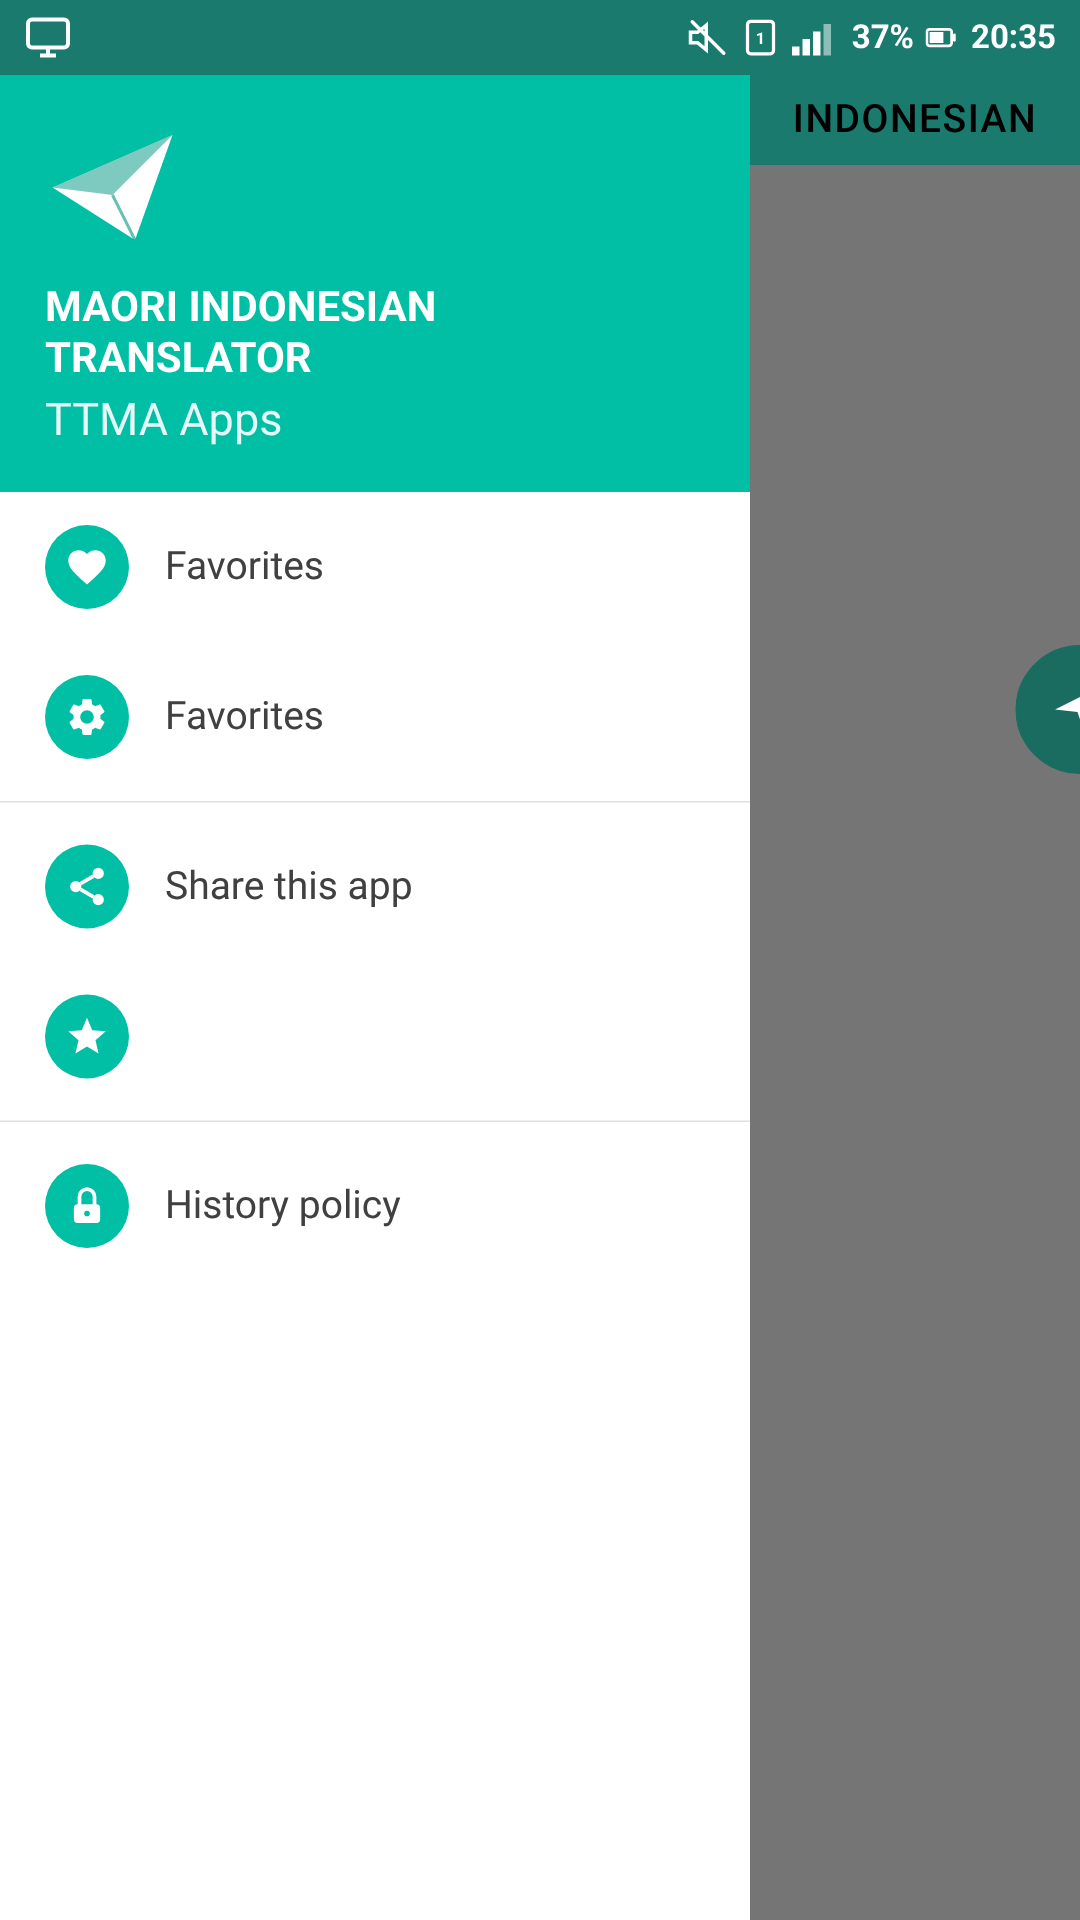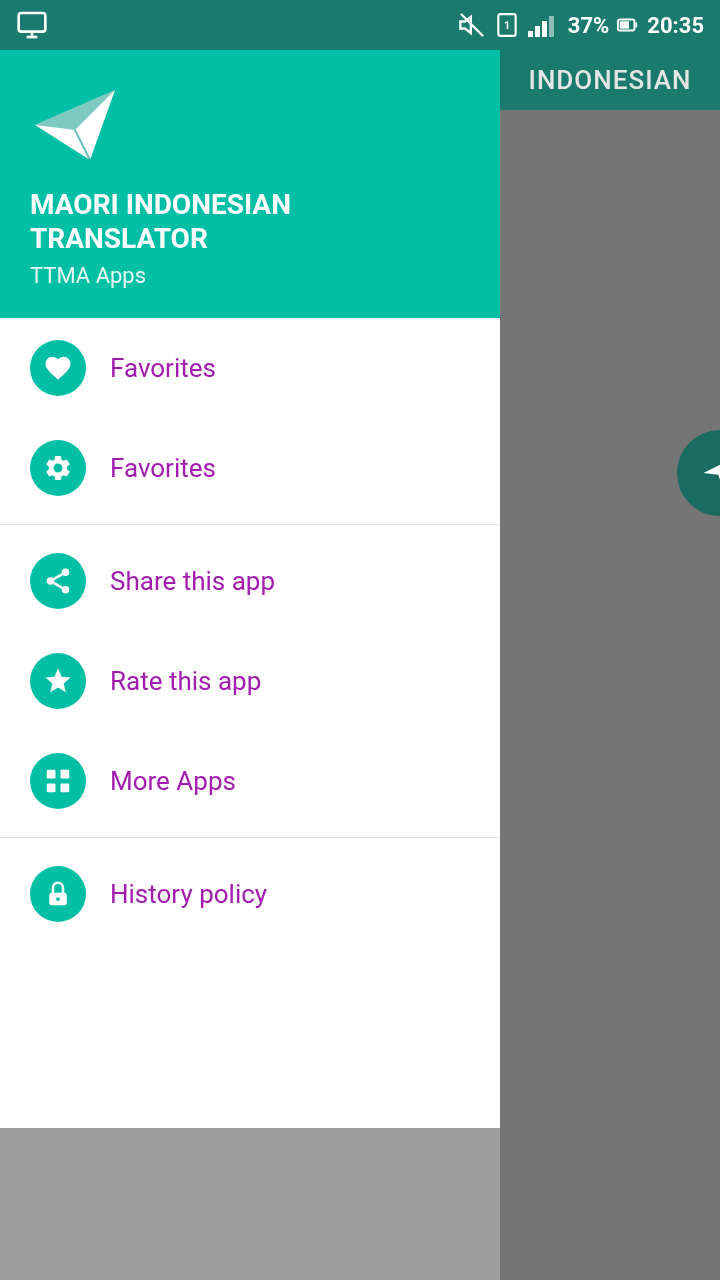--- a/index.html
+++ b/index.html
@@ -46,21 +46,21 @@
     .main-container {
       display: flex;
       width: 720px;
       height: 1230px;
       position: relative;
     }
 
     
     .sidebar {
       width: 500px;
-      height: 1078px;
+      height: 1230px;
       background: #ffffff;
       position: relative;
       z-index: 5;
       display: flex;
       flex-direction: column;
     }
 
     
     .sidebar-header {
       background: #00bfa5;
@@ -81,21 +81,21 @@
       color: white;
       font-size: 28px;
       font-weight: 700;
       line-height: 1.2;
       margin-bottom: 8px;
       text-transform: uppercase;
     }
 
     .app-subtitle {
       color: rgba(255,255,255,0.9);
-      font-size: 22px;
+      font-size: 30px;
     }
 
     
     .menu-section {
       flex: 1;
       display: flex;
       flex-direction: column;
     }
 
     .menu-item {
@@ -116,21 +116,21 @@
       justify-content: center;
       flex-shrink: 0;
     }
 
     .menu-icon-circle svg {
       fill: white;
     }
 
     .menu-label {
       font-size: 26px;
-      color: #a21caf;
+      color: #404040;
       font-weight: 400;
     }
 
     .divider {
       height: 1px;
       background: #e0e0e0;
       margin: 6px 0;
     }
 
     
@@ -166,21 +166,21 @@
       left: 0;
       right: 0;
       height: 60px;
       background: #1a7a6e;
       display: flex;
       align-items: center;
       justify-content: center;
     }
 
     .right-top-text {
-      color: #e5e5e5;
+      color: #000000;
       font-size: 26px;
       font-weight: 500;
       letter-spacing: 1px;
     }
   </style>
 </head>
 <body>
 
 <div class="status-bar">
   <div class="status-bar-left">
@@ -269,34 +269,22 @@
         </div>
         <span class="menu-label">Share this app</span>
       </div>
 
       <div class="menu-item">
         <div class="menu-icon-circle">
           <svg width="30" height="30" viewBox="0 0 24 24">
             <path d="M12 17.27L18.18 21l-1.64-7.03L22 9.24l-7.19-.61L12 2 9.19 8.63 2 9.24l5.46 4.73L5.82 21z" fill="white"></path>
           </svg>
         </div>
-        <span class="menu-label">Rate this app</span>
-      </div>
-
-      <div class="menu-item">
-        <div class="menu-icon-circle">
-          <svg width="30" height="30" viewBox="0 0 24 24">
-            <rect x="3" y="3" width="7" height="7" rx="1" fill="white"></rect>
-            <rect x="14" y="3" width="7" height="7" rx="1" fill="white"></rect>
-            <rect x="3" y="14" width="7" height="7" rx="1" fill="white"></rect>
-            <rect x="14" y="14" width="7" height="7" rx="1" fill="white"></rect>
-          </svg>
-        </div>
-        <span class="menu-label">More Apps</span>
-      </div>
+      </div>
+
 
       <div class="divider"></div>
 
       <div class="menu-item">
         <div class="menu-icon-circle">
           <svg width="30" height="30" viewBox="0 0 24 24">
             <rect x="5" y="11" width="14" height="10" rx="2" fill="white"></rect>
             <path d="M8 11V7a4 4 0 0 1 8 0v4" fill="none" stroke="white" stroke-width="2" stroke-linecap="round"></path>
             <circle cx="12" cy="16" r="1.5" fill="#00bfa5"></circle>
           </svg>

